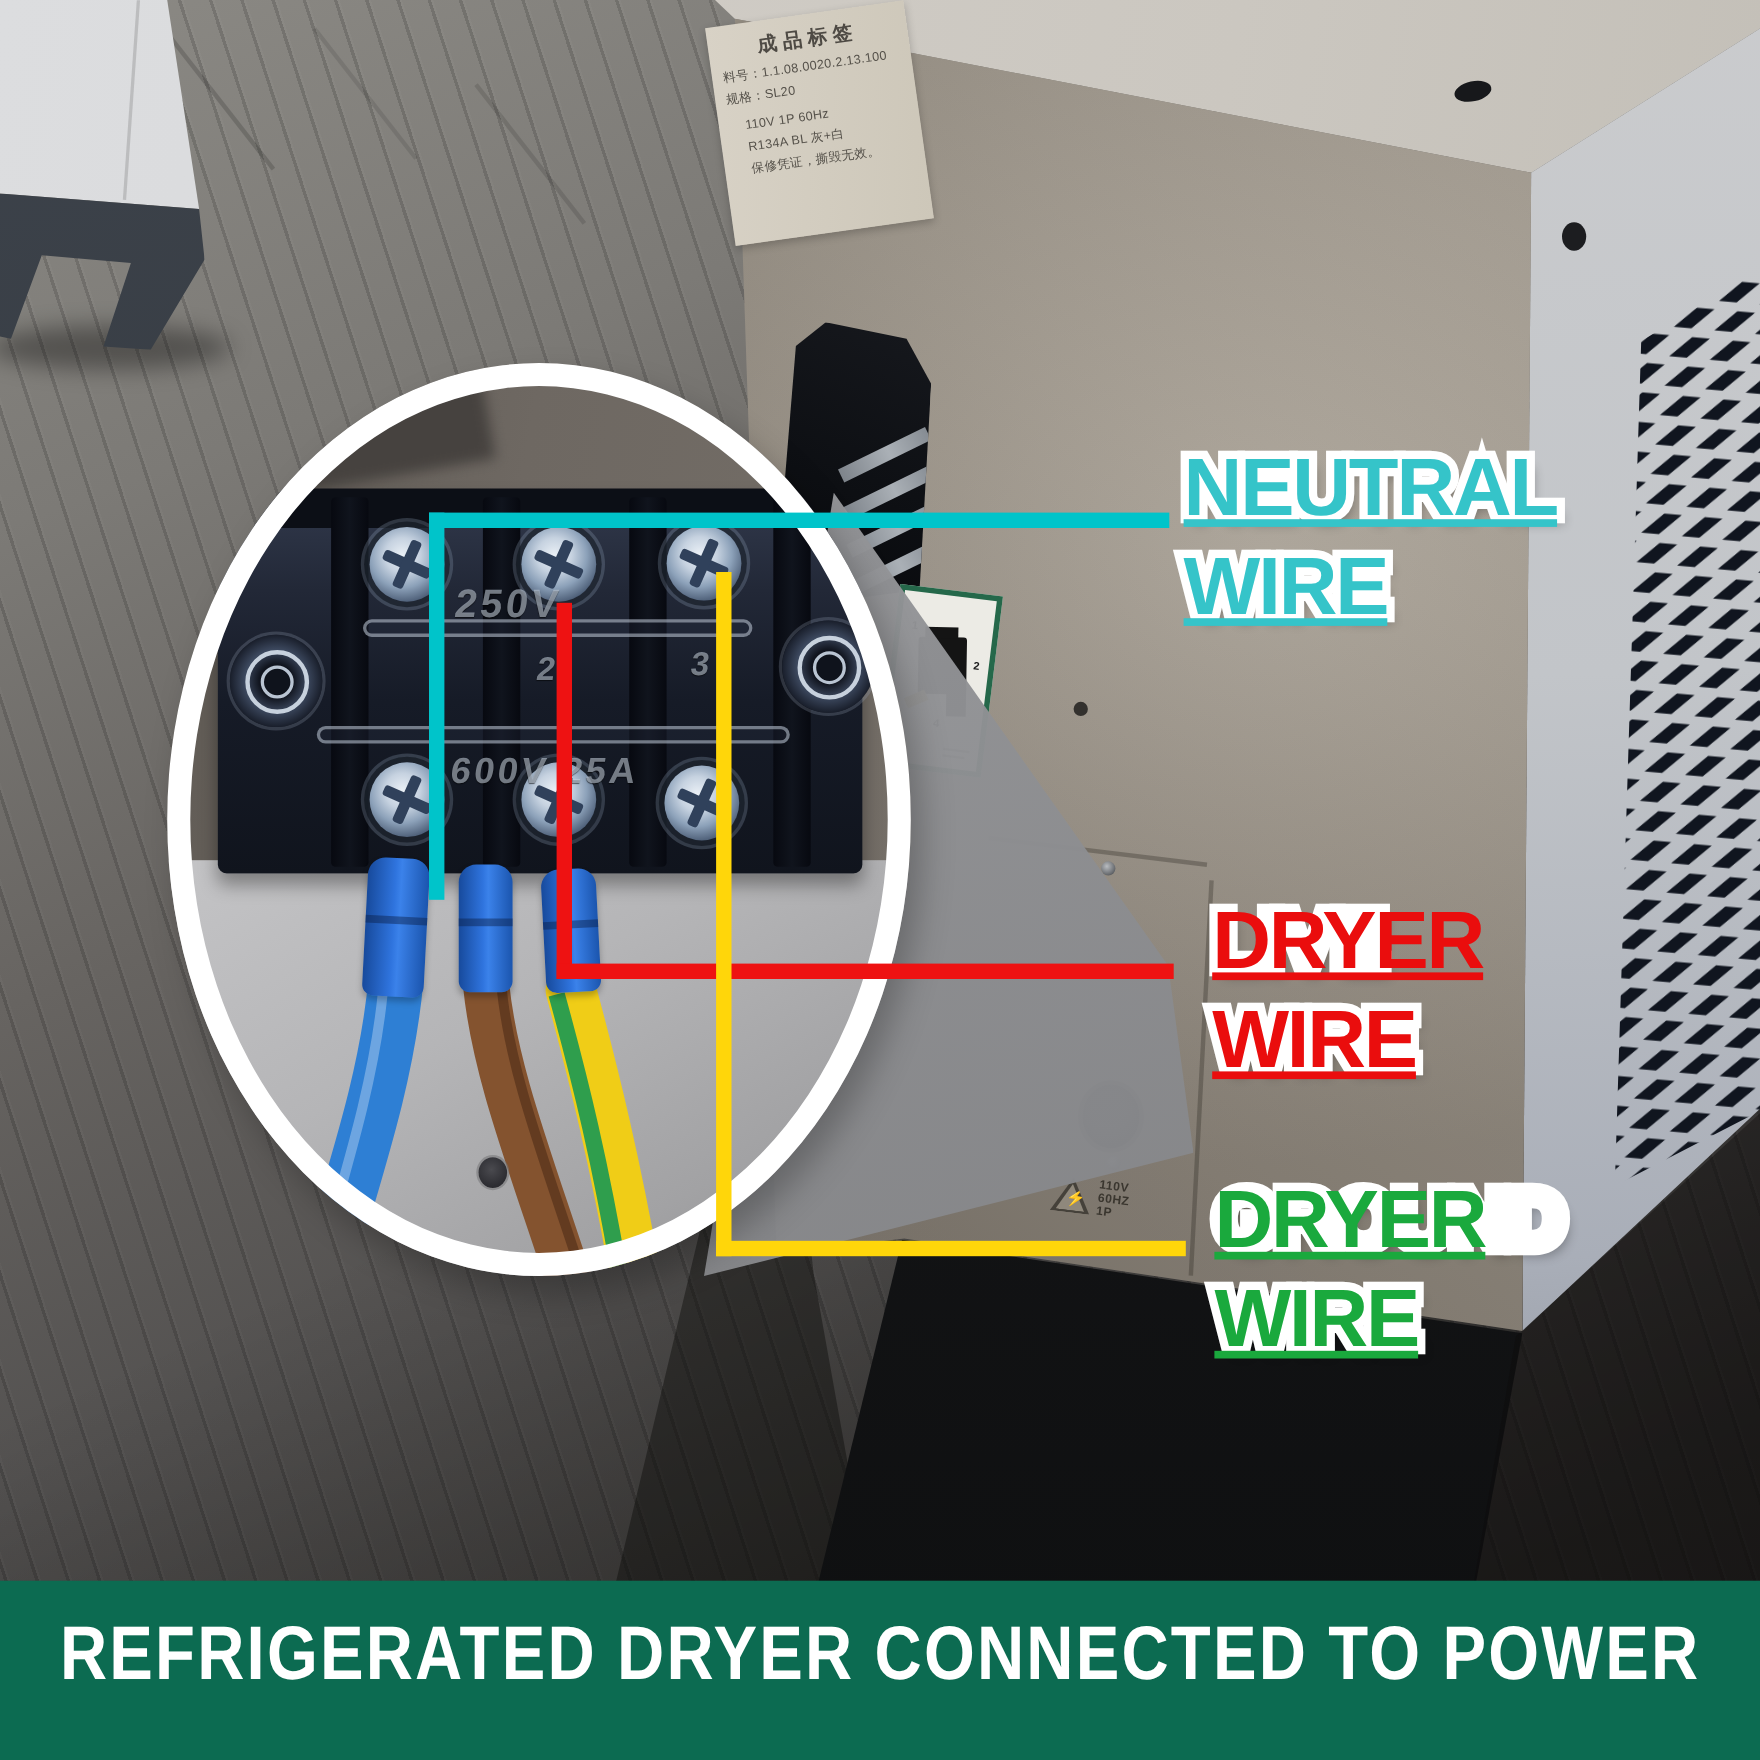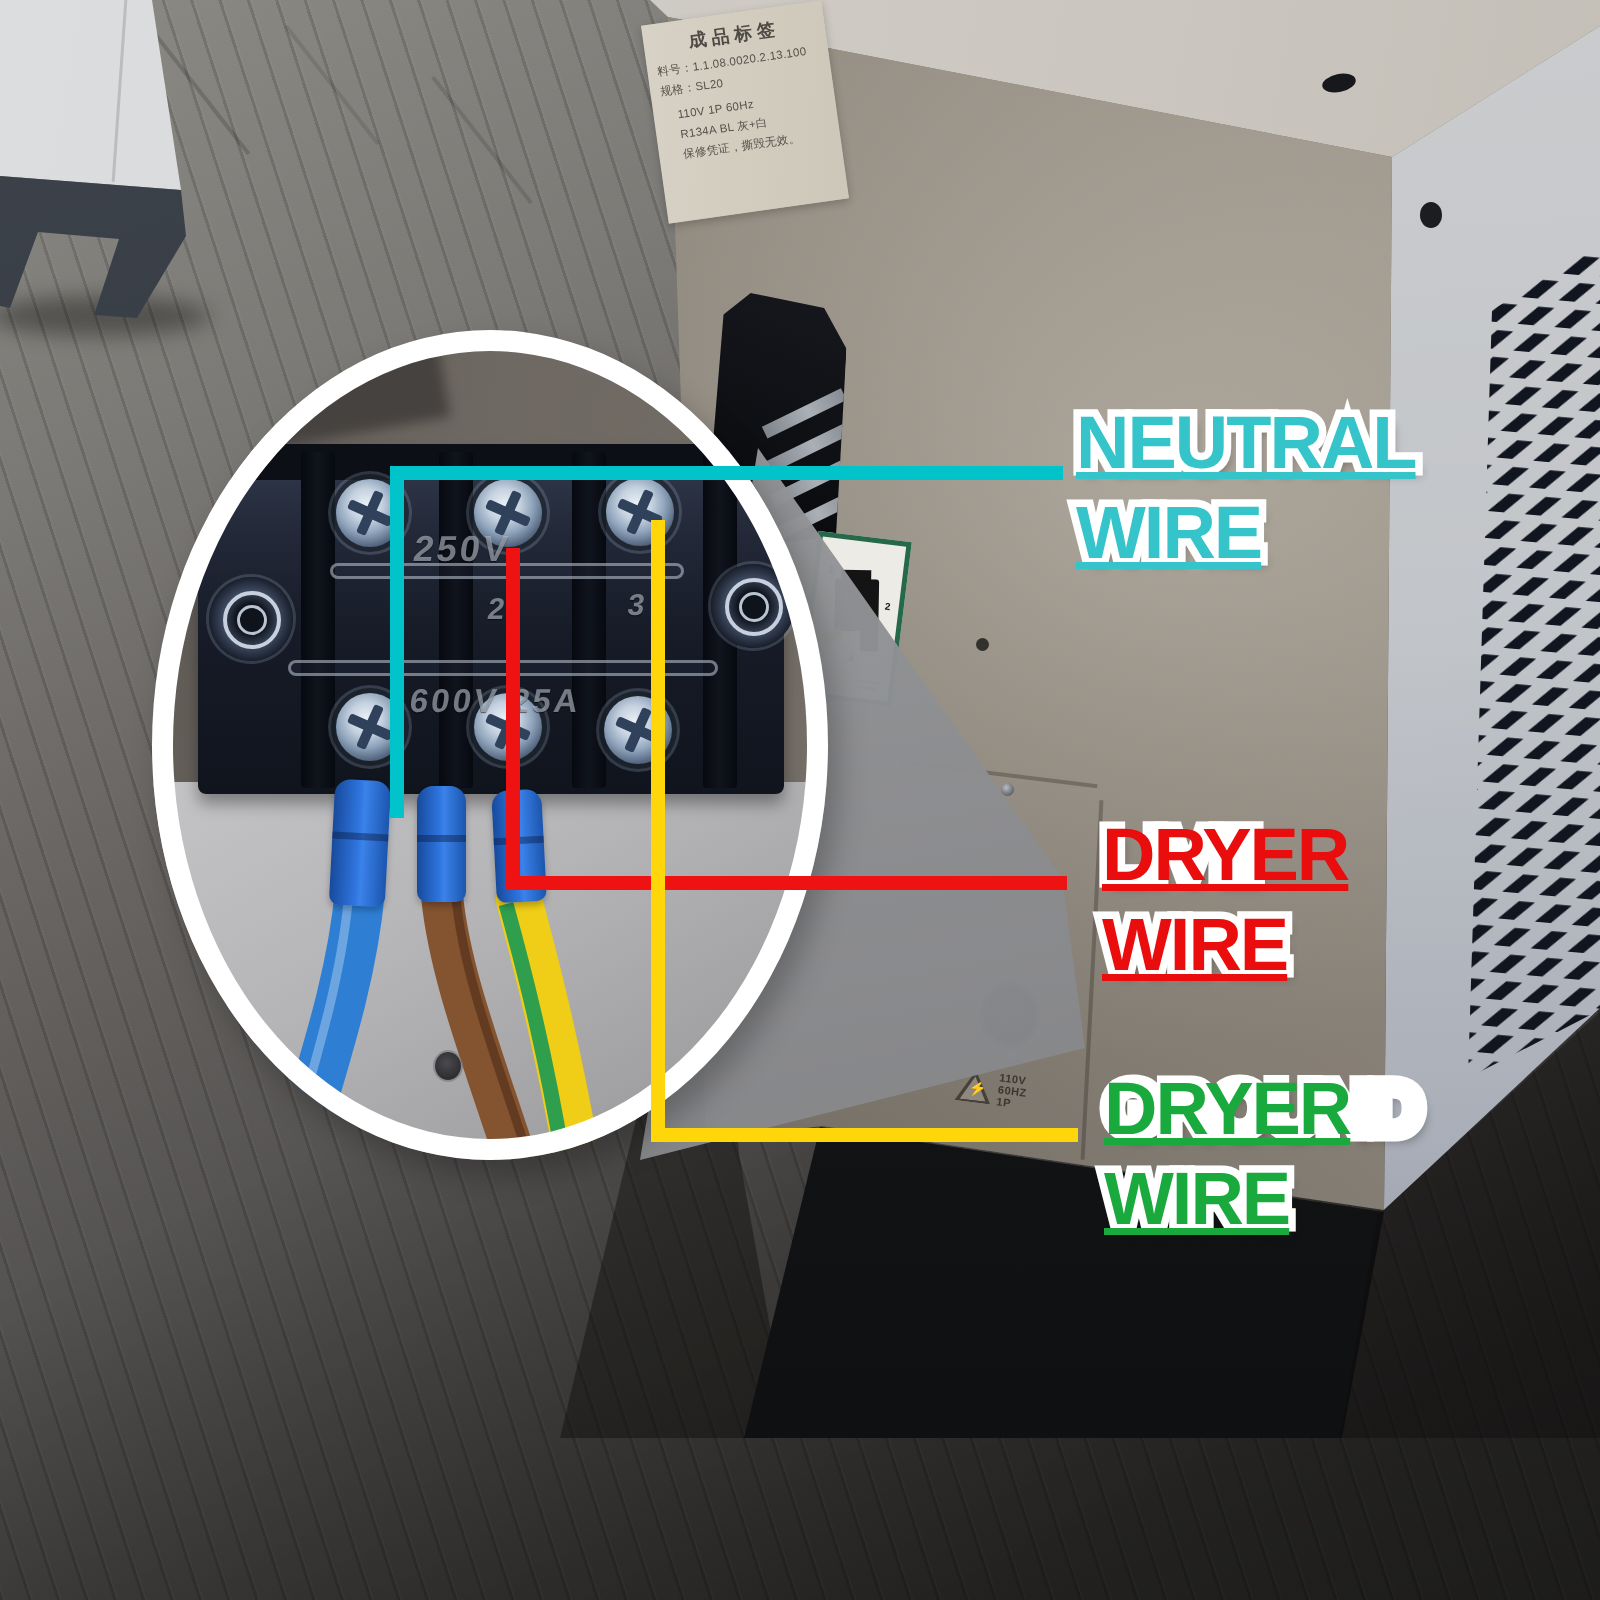--- a/index.html
+++ b/index.html
@@ -296,14 +296,17 @@
   </div>
   <div class="lbl lbl-live" style="left:1102px;top:810px;">
     <span class="stroke" data-text="LIVE">DRYER</span>
     <span class="stroke" data-text="WIRE">WIRE</span>
   </div>
   <div class="lbl lbl-ground" style="left:1104px;top:1064px;">
     <span class="stroke" data-text="GROUND">DRYER</span>
     <span class="stroke" data-text="WIRE">WIRE</span>
   </div>
 
+  <div class="banner">
+    <span>REFRIGERATED DRYER CONNECTED TO POWER</span>
+  </div>
 
 </div>
 
 </body></html>

